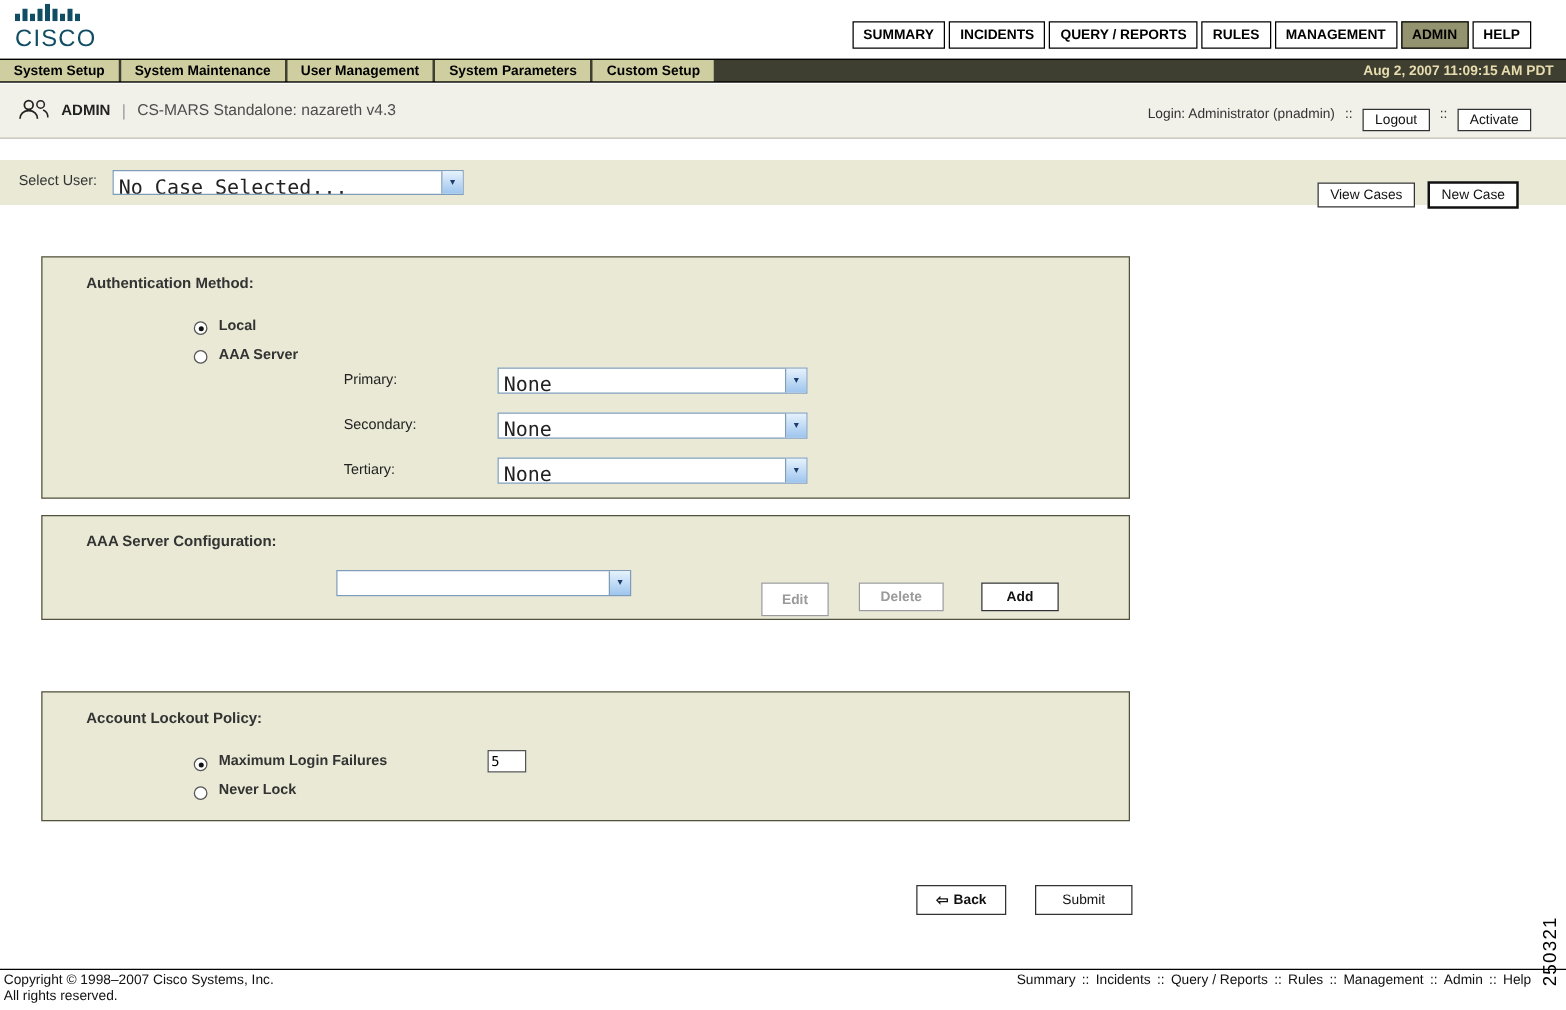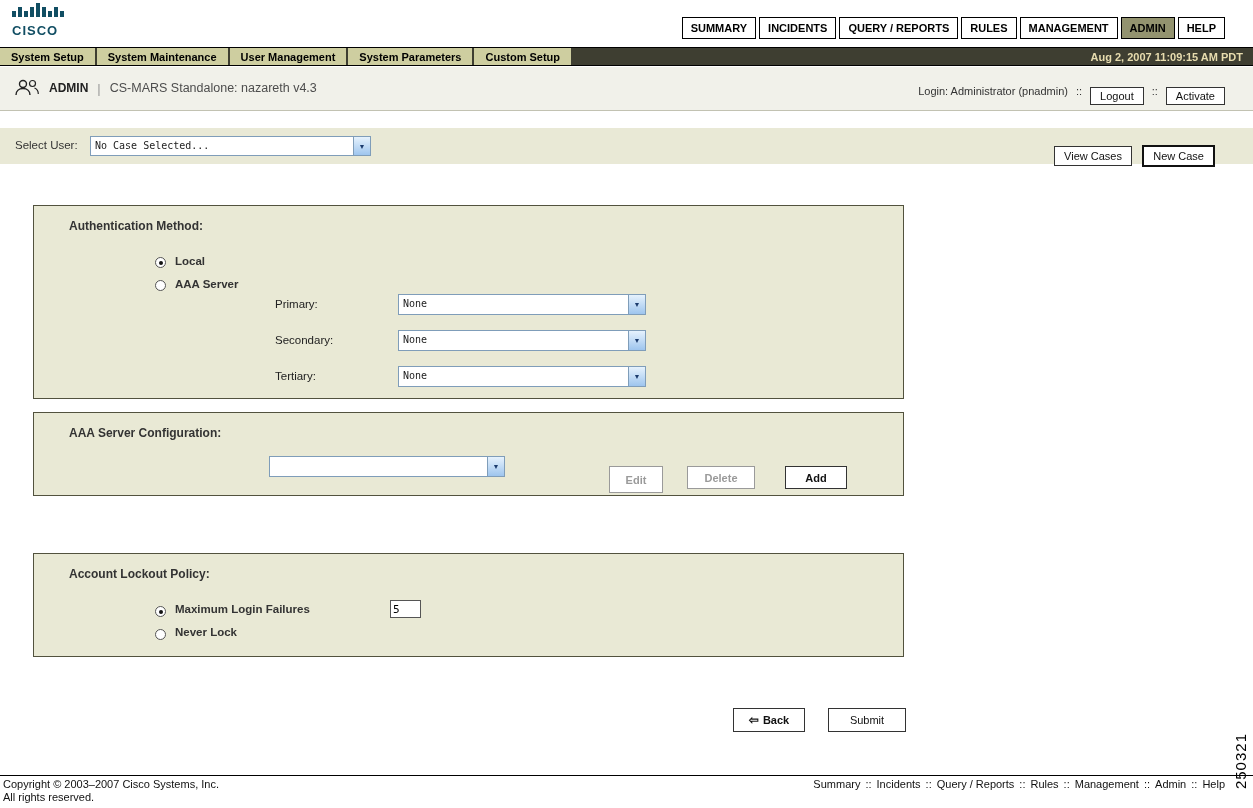--- a/index.html
+++ b/index.html
@@ -1,21 +1,21 @@
 <!DOCTYPE html>
 <html><head>
 <meta charset="utf-8">
 <style>
   * { margin:0; padding:0; box-sizing:border-box; }
   body { font-family:"Liberation Sans", sans-serif; background:#fff; }
   .screen { position:relative; width:1253px; height:808px; background:#fff; overflow:hidden; }
 
   
   .logo { position:absolute; left:12px; top:3px; }
-  .logo-text { font-weight:bold; font-size:13px; letter-spacing:1px; color:#114e63; line-height:20px; }
+  .logo-text { font-weight:normal; font-size:19px; letter-spacing:1px; color:#114e63; line-height:20px; }
   .topnav { position:absolute; right:28px; top:17px; display:flex; gap:3px; }
   .tn-item { border:1px solid #000; background:#fff; padding:4px 8px; font-size:11px; font-weight:bold; color:#000; cursor:pointer; white-space:nowrap; }
   .tn-item.active { background:#93936f; }
 
   
   .subnav { position:absolute; top:47px; left:0; width:100%; height:19px; background:#3e3e31; border-top:1px solid #000; border-bottom:1px solid #000; display:flex; }
   .sn-item { background:#cecea0; margin-right:2px; padding:0 11px; font-size:11px; font-weight:bold; display:flex; align-items:center; cursor:pointer; white-space:nowrap; }
   .sn-timestamp { margin-left:auto; padding-right:10px; display:flex; align-items:center; color:#e7dcae; font-size:11px; font-weight:bold; }
 
   
@@ -31,21 +31,21 @@
   .btn-disabled { color:#9a9a9a; border-color:#9a9a9a; cursor:default; }
 
   
   .casebar { position:absolute; top:128px; left:0; width:100%; height:36px; background:#e9e9d6; }
   .cb-label { position:absolute; left:15px; top:11px; font-size:11.5px; color:#333; }
   .cb-viewcases { position:absolute; right:121px; top:8px; height:20px; }
   .cb-newcase { position:absolute; right:38px; top:7px; height:22px; border-width:2px; border-color:#111; }
 
   
   .dd { position:absolute; background:#fff; border:1px solid #7f9db9; display:flex; cursor:pointer; }
-  .dd-text { flex:1; font-family:"DejaVu Sans Mono", monospace; font-size:10px; color:#222; padding:3px 2px 0 4px; overflow:hidden; white-space:nowrap; }
+  .dd-text { flex:1; font-family:"DejaVu Sans Mono", monospace; font-size:16px; color:#222; padding:3px 2px 0 4px; overflow:hidden; white-space:nowrap; }
   .dd-btn { width:17px; border-left:1px solid #7f9db9; background:linear-gradient(#e6f2fd,#9ec5ee); color:#1c3c6e; font-size:7px; display:flex; align-items:center; justify-content:center; }
 
   
   .panel { position:absolute; left:33px; width:871px; background:#e9e9d5; border:1px solid #52523e; }
   .panel-title { position:absolute; left:35px; top:13px; font-size:12px; font-weight:bold; color:#333; }
 
   .radio { position:absolute; width:11px; height:11px; border:1px solid #555; border-radius:50%; background:#fff; cursor:pointer; }
   .radio.checked::after { content:""; position:absolute; left:2.5px; top:2.5px; width:4px; height:4px; border-radius:50%; background:#111; }
   .radio-label { position:absolute; font-size:11.5px; font-weight:bold; color:#333; }
   .field-label { position:absolute; font-size:11.5px; color:#222; }
@@ -186,21 +186,21 @@
   </div>
 
   <button class="btn back-btn">
     <span class="back-arrow">⇦</span>
     <span>Back</span>
   </button>
   <button class="btn submit-btn">Submit</button>
 
   <div class="footer-rule"></div>
   <div class="copyright">
-    <div>Copyright © 2003–2007 Cisco Systems, Inc.</div>
+    <div>Copyright © 1998–2007 Cisco Systems, Inc.</div>
     <div>All rights reserved.</div>
   </div>
   <div class="footer-links">
     <span class="f-link">Summary</span>
     <span>::</span>
     <span class="f-link">Incidents</span>
     <span>::</span>
     <span class="f-link">Query / Reports</span>
     <span>::</span>
     <span class="f-link">Rules</span>

